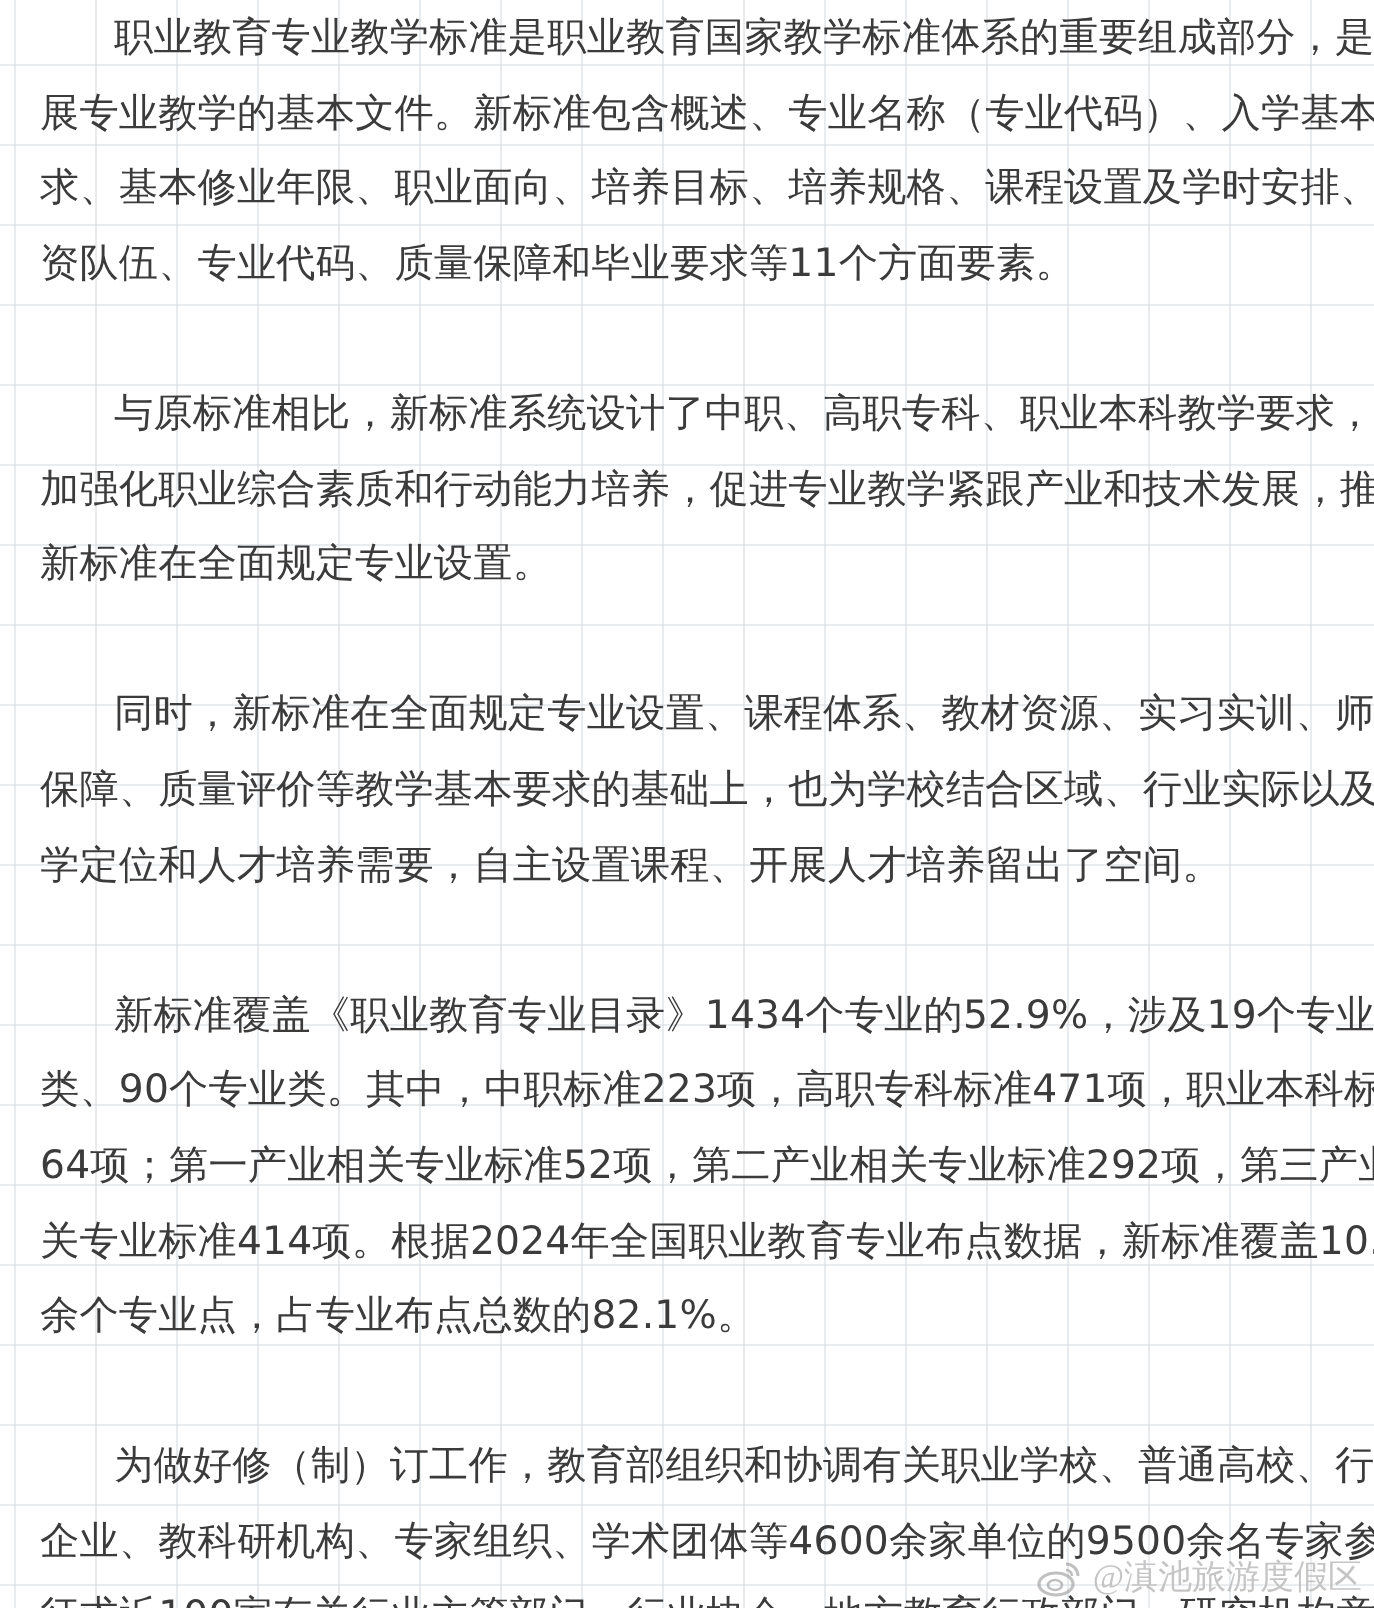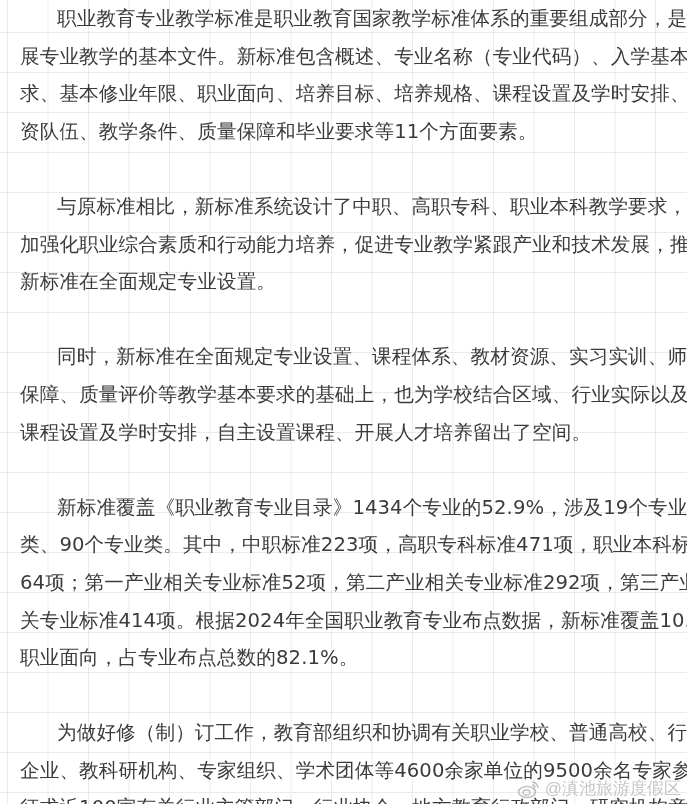--- a/index.html
+++ b/index.html
@@ -45,62 +45,62 @@
   }
   .watermark {
     position: absolute;
     right: 6px;
     bottom: 4px;
     display: flex;
     align-items: center;
     gap: 4px;
     color: rgba(150,150,150,0.55);
     font-size: 17px;
-    font-family: Liberation Sans, sans-serif;
+    font-family: Liberation Serif, serif;
     text-shadow: 0 0 1px rgba(255,255,255,0.9);
   }
   .wb-icon {
     width: 24px;
     height: 20px;
     display: inline-block;
   }
 </style>
 </head>
 <body>
 
 <div class="article">
 
   <div class="para">
     <span class="line indent">职业教育专业教学标准是职业教育国家教学标准体系的重要组成部分，是开</span>
     <span class="line">展专业教学的基本文件。新标准包含概述、专业名称（专业代码）、入学基本要</span>
     <span class="line">求、基本修业年限、职业面向、培养目标、培养规格、课程设置及学时安排、师</span>
-    <span class="line">资队伍、教学条件、质量保障和毕业要求等11个方面要素。</span>
+    <span class="line">资队伍、专业代码、质量保障和毕业要求等11个方面要素。</span>
   </div>
   <div class="gap"></div>
 
   <div class="para">
     <span class="line indent">与原标准相比，新标准系统设计了中职、高职专科、职业本科教学要求，更</span>
     <span class="line">加强化职业综合素质和行动能力培养，促进专业教学紧跟产业和技术发展，推动</span>
     <span class="line">新标准在全面规定专业设置。</span>
   </div>
   <div class="gap"></div>
 
   <div class="para">
     <span class="line indent">同时，新标准在全面规定专业设置、课程体系、教材资源、实习实训、师资</span>
     <span class="line">保障、质量评价等教学基本要求的基础上，也为学校结合区域、行业实际以及办</span>
-    <span class="line">课程设置及学时安排，自主设置课程、开展人才培养留出了空间。</span>
+    <span class="line">学定位和人才培养需要，自主设置课程、开展人才培养留出了空间。</span>
   </div>
   <div class="gap"></div>
 
   <div class="para">
     <span class="line indent">新标准覆盖《职业教育专业目录》1434个专业的52.9%，涉及19个专业大</span>
     <span class="line">类、90个专业类。其中，中职标准223项，高职专科标准471项，职业本科标准</span>
     <span class="line">64项；第一产业相关专业标准52项，第二产业相关专业标准292项，第三产业相</span>
     <span class="line">关专业标准414项。根据2024年全国职业教育专业布点数据，新标准覆盖10.1万</span>
-    <span class="line">职业面向，占专业布点总数的82.1%。</span>
+    <span class="line">余个专业点，占专业布点总数的82.1%。</span>
   </div>
   <div class="gap"></div>
 
   <div class="para">
     <span class="line indent">为做好修（制）订工作，教育部组织和协调有关职业学校、普通高校、行业</span>
     <span class="line">企业、教科研机构、专家组织、学术团体等4600余家单位的9500余名专家参与，</span>
     <span class="line">征求近100家有关行业主管部门、行业协会、地方教育行政部门、研究机构意见，</span>
 
   </div>
 </div>

